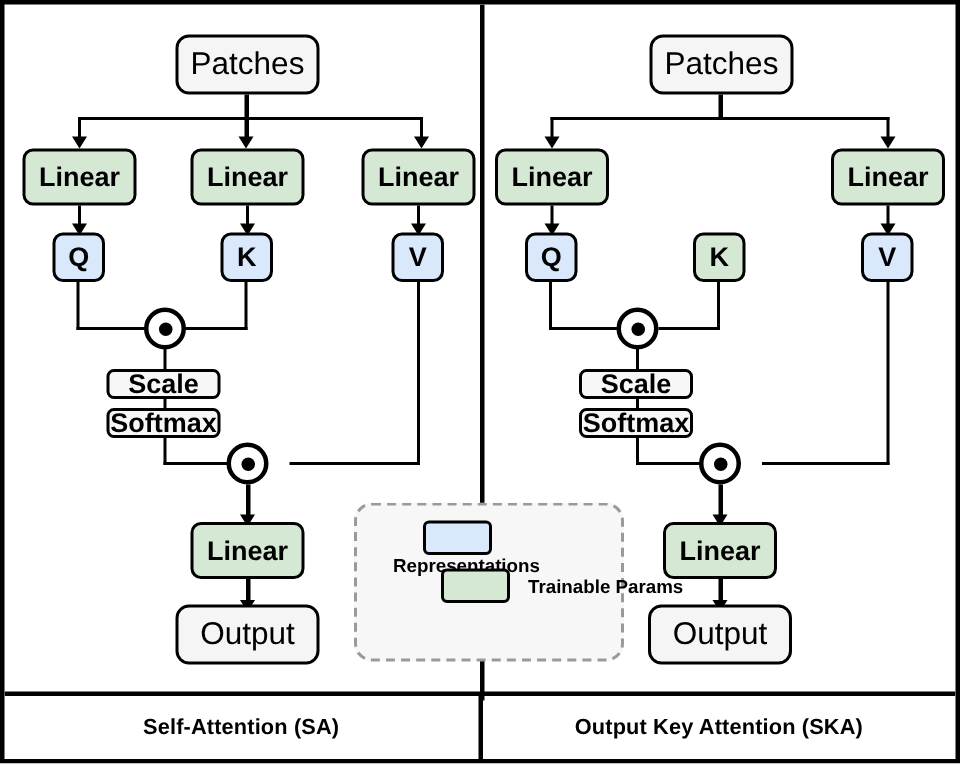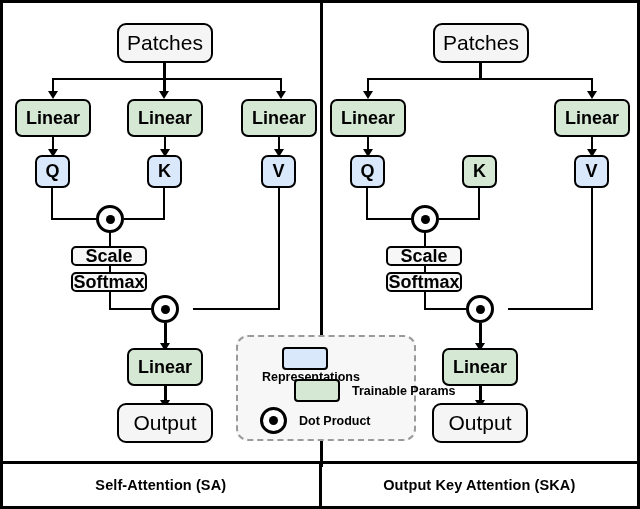--- a/index.html
+++ b/index.html
@@ -182,24 +182,20 @@
       <div class="legend-row" style="left:12px;top:10px;flex-direction:column;">
         <span class="swatch blue"></span>
         <span class="legend-label">Representations</span>
       </div>
 
       <div class="legend-row" style="left:12px;top:42px;margin-left:44px;">
         <span class="swatch green"></span>
         <span class="legend-label">Trainable Params</span>
       </div>
 
-      <div class="legend-row" style="left:12px;top:70px;">
-        <span class="legend-dot"></span>
-        <span class="legend-label">Dot Product</span>
-      </div>
     </div>
   </div>
 
   <div class="panel" id="panel-ska">
 
     <div class="node plain" style="left:110px;top:20px;width:96px;height:40px;">Patches</div>
 
     <div class="ln thick v" style="left:156px;top:60px;height:16px;"></div>
     <div class="ln h" style="left:44px;top:75px;width:226px;"></div>
     <div class="ln v" style="left:44px;top:75px;height:15px;"></div>

